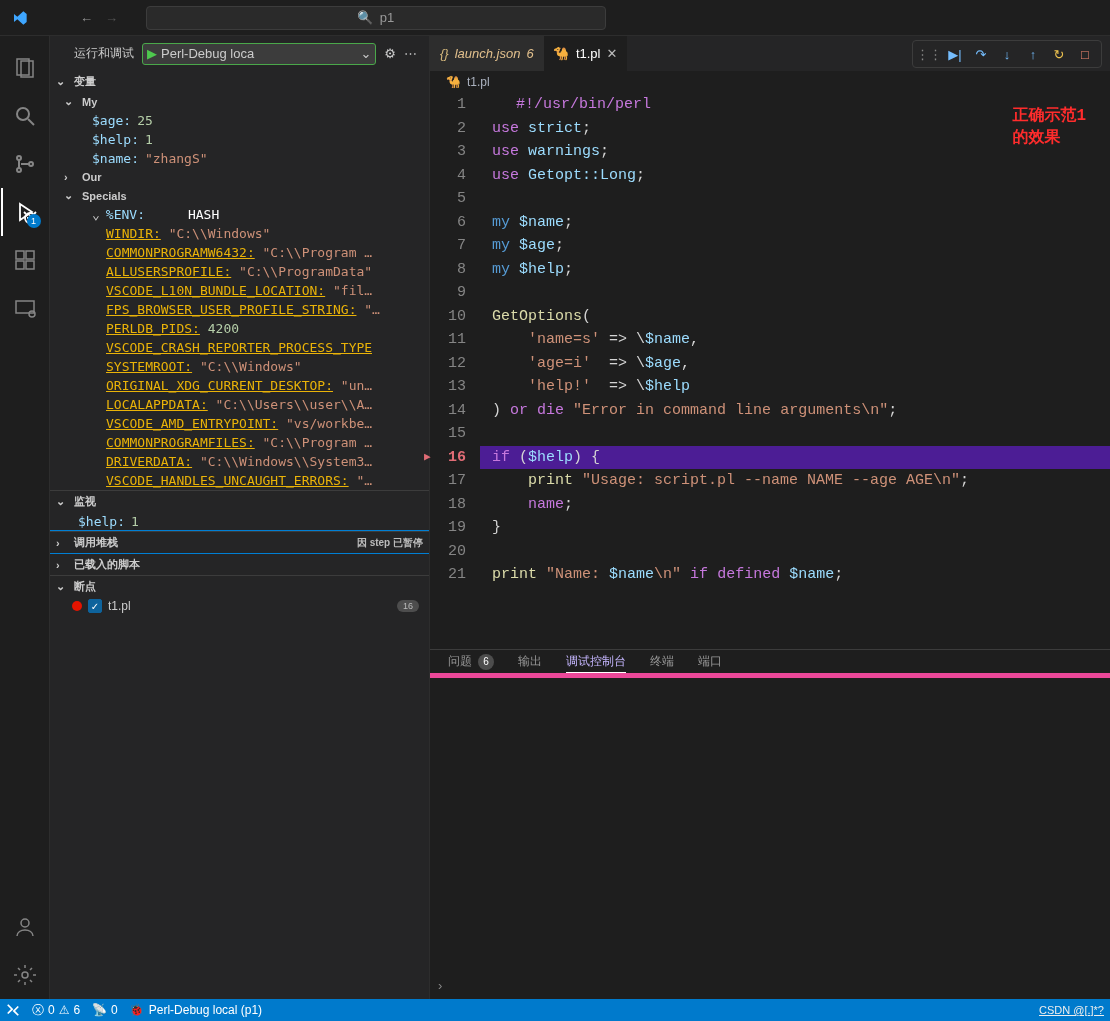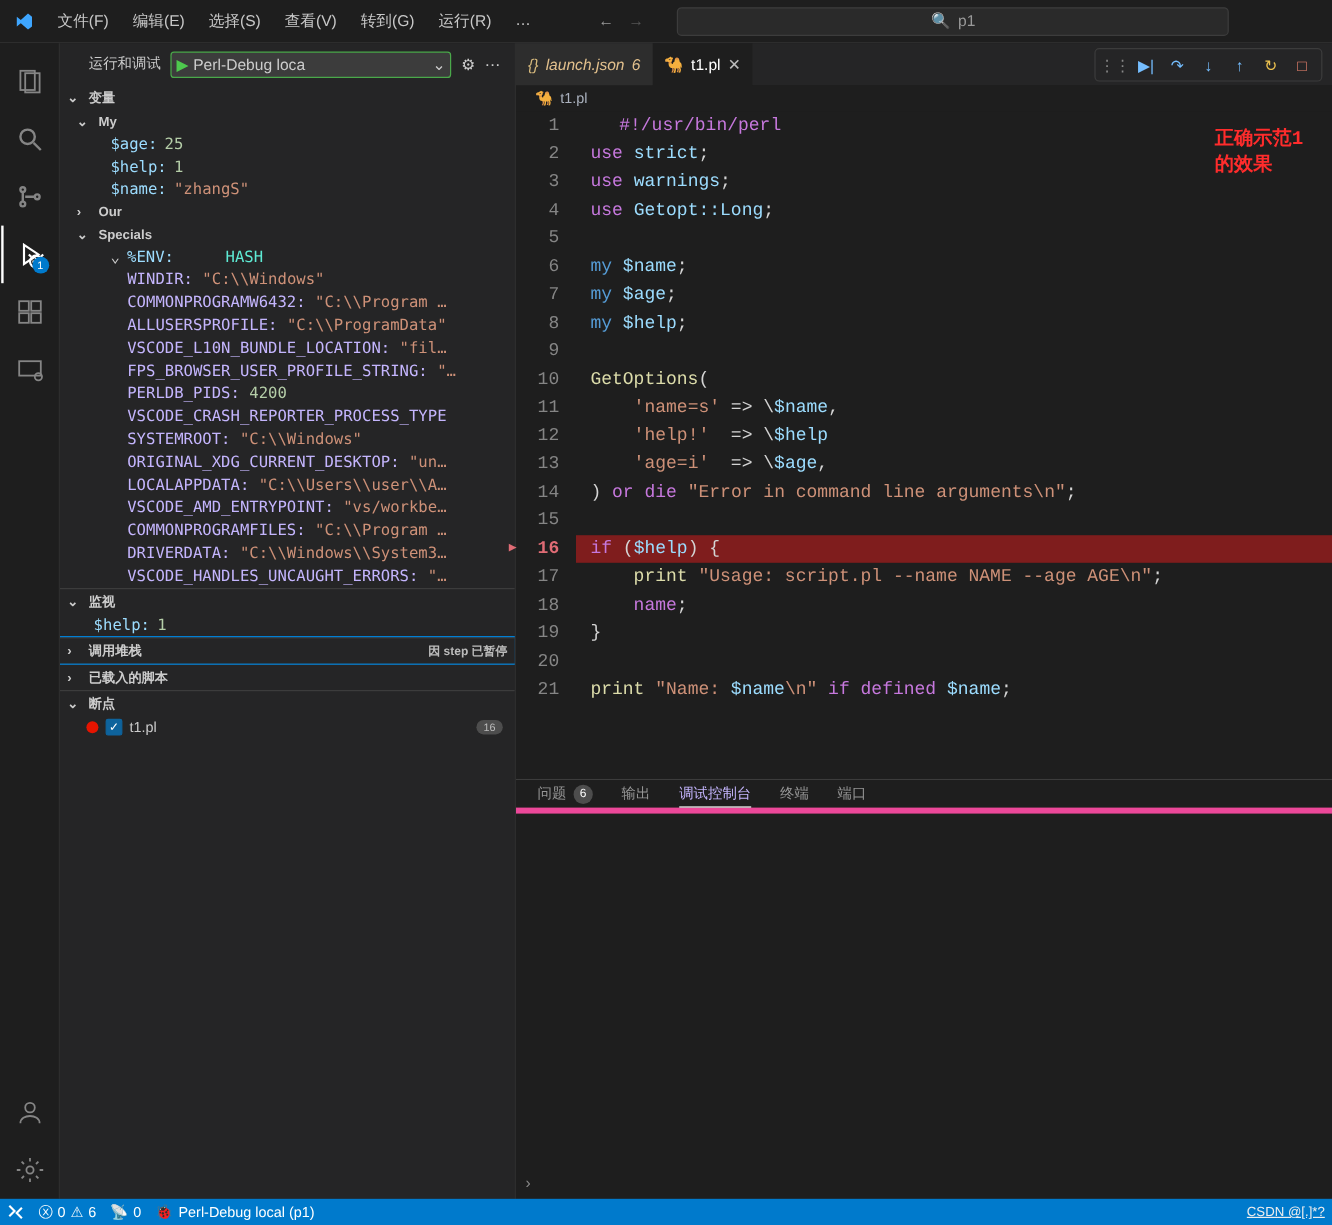--- a/index.html
+++ b/index.html
@@ -91,24 +91,24 @@
 .config-select .play { color:#4ec94e; }
 .sidebar-body { flex:1; overflow:auto; min-height:0; }
 .section-hdr { display:flex; align-items:center; gap:4px; padding: 3px 6px; cursor:pointer; font-weight:600; font-size:11px; }
 .section-hdr-top { border-top:1px solid #3c3c3c; }
 .section-hdr .chev { width:14px; display:inline-block; color:#ccc; }
 .sub { padding-left: 14px; }
 .var-row { display:flex; gap:6px; padding: 2px 0 2px 28px; font-family: Consolas, monospace; font-size:13px; }
 .var-row.nested { padding-left: 42px; }
 .var-row.nested2 { padding-left: 56px; }
 .key { color:#9cdcfe; }
-.key-env { color:#c4b5fd; }
+.key-env { color:#eab308;text-decoration:underline; }
 .val-num { color:#b5cea8; }
 .val-str { color:#ce9178; }
-.val-hash { color:#5eead4;padding-left:37px; }
+.val-hash { color:#ffffff;padding-left:37px; }
 .section-label { color:#ccc; text-transform:none; }
 .pill { background:#4d4d4d; color:#bbb; font-size:9px; padding:1px 6px; border-radius:8px; margin-left:4px;}
 .right-pill { margin-left:auto; }
 .bp-row { display:flex; align-items:center; gap:6px; padding:2px 10px 2px 22px; font-size:12px; }
 .red-dot { width:10px; height:10px; background:#e51400; border-radius:50%; }
 .chk { width:14px; height:14px; background:#0e639c; border:1px solid #0e639c; display:inline-flex; align-items:center; justify-content:center; color:#fff; font-size:10px; border-radius:2px;}
 .callstack-selected { outline: 1px solid #007fd4; }
 .editor-area {
   flex: 1;
   display: flex;
@@ -162,21 +162,21 @@
   position:relative;
   min-height:0;
   display:flex;
 }
 .gutter { width: 50px; text-align:right; color:#858585; padding-right:14px; user-select:none; }
 .gutter .ln { height:23.5px; }
 .gutter .ln.cur { color:#e06c75; font-weight:bold; position:relative;}
 .gutter .ln.cur::before { content:"▶"; position:absolute; left:-6px; color:#e06c75; font-size:11px; }
 .code { flex:1; }
 .code .line { height:23.5px; white-space:pre; padding-left:12px; }
-.line.hl { background: #7f1d1d; }
+.line.hl { background: #4c1d95; }
 .annotation { position:absolute; right:24px; top:12px; color:#ff2c2c; font-weight:bold; font-size:16px; line-height:22px; text-align:left; }
 .tok-kw { color:#c678dd; }
 .tok-kw2 { color:#569cd6; }
 .tok-var { color:#9cdcfe; }
 .tok-str { color:#ce9178; }
 .tok-fn { color:#dcdcaa; }
 .tok-op { color:#d4d4d4; }
 .tok-punc { color:#d4d4d4; }
 .tok-shebang { color:#c678dd;margin-left:24px; }
 .panel {
@@ -210,29 +210,20 @@
 </style>
 </head>
 <body>
 
 <div class="titlebar">
   <div class="logo">
     <svg class="icon-sm" viewBox="0 0 24 24">
         <path fill="#3ea6ff" d="M17 2l5 4v12l-5 4-9-8-5 4V6l5 4 9-8z"></path>
       </svg>
   </div>
-  <div class="menu" id="main-menu">
-      <span class="menu-item">文件(F)</span>
-      <span class="menu-item">编辑(E)</span>
-      <span class="menu-item">选择(S)</span>
-      <span class="menu-item">查看(V)</span>
-      <span class="menu-item">转到(G)</span>
-      <span class="menu-item">运行(R)</span>
-      <span class="menu-item">…</span>
-    </div>
   <div class="nav">
     <span>←</span>
     <span style="color:#555">→</span>
   </div>
   <div class="search">
     <span>🔍</span>
     <span>p1</span>
   </div>
 </div>
 
@@ -476,22 +467,22 @@
           <div class="line"><span class="tok-kw">use</span> <span class="tok-var">strict</span><span class="tok-punc">;</span></div>
           <div class="line"><span class="tok-kw">use</span> <span class="tok-var">warnings</span><span class="tok-punc">;</span></div>
           <div class="line"><span class="tok-kw">use</span> <span class="tok-var">Getopt::Long</span><span class="tok-punc">;</span></div>
           <div class="line"></div>
           <div class="line"><span class="tok-kw2">my</span> <span class="tok-var">$name</span><span class="tok-punc">;</span></div>
           <div class="line"><span class="tok-kw2">my</span> <span class="tok-var">$age</span><span class="tok-punc">;</span></div>
           <div class="line"><span class="tok-kw2">my</span> <span class="tok-var">$help</span><span class="tok-punc">;</span></div>
           <div class="line"></div>
           <div class="line"><span class="tok-fn">GetOptions</span><span class="tok-punc">(</span></div>
           <div class="line">    <span class="tok-str">'name=s'</span> <span class="tok-op">=&gt;</span> <span class="tok-op">\</span><span class="tok-var">$name</span><span class="tok-punc">,</span></div>
+          <div class="line">    <span class="tok-str">'age=i'</span>  <span class="tok-op">=&gt;</span> <span class="tok-op">\</span><span class="tok-var">$age</span><span class="tok-punc">,</span></div>
           <div class="line">    <span class="tok-str">'help!'</span>  <span class="tok-op">=&gt;</span> <span class="tok-op">\</span><span class="tok-var">$help</span></div>
-          <div class="line">    <span class="tok-str">'age=i'</span>  <span class="tok-op">=&gt;</span> <span class="tok-op">\</span><span class="tok-var">$age</span><span class="tok-punc">,</span></div>
           <div class="line"><span class="tok-punc">)</span> <span class="tok-kw">or</span> <span class="tok-kw">die</span> <span class="tok-str">"Error in command line arguments\n"</span><span class="tok-punc">;</span></div>
           <div class="line"></div>
           <div class="line hl"><span class="tok-kw">if</span> <span class="tok-punc">(</span><span class="tok-var">$help</span><span class="tok-punc">)</span> <span class="tok-punc">{</span></div>
           <div class="line">    <span class="tok-fn">print</span> <span class="tok-str">"Usage: script.pl --name NAME --age AGE\n"</span><span class="tok-punc">;</span></div>
           <div class="line">    <span class="tok-kw">name</span><span class="tok-punc">;</span></div>
           <div class="line"><span class="tok-punc">}</span></div>
           <div class="line"></div>
           <div class="line"><span class="tok-fn">print</span> <span class="tok-str">"Name: <span class="tok-var">$name</span>\n"</span> <span class="tok-kw">if</span> <span class="tok-kw">defined</span> <span class="tok-var">$name</span><span class="tok-punc">;</span></div>
         </div>
       <div class="annotation">

